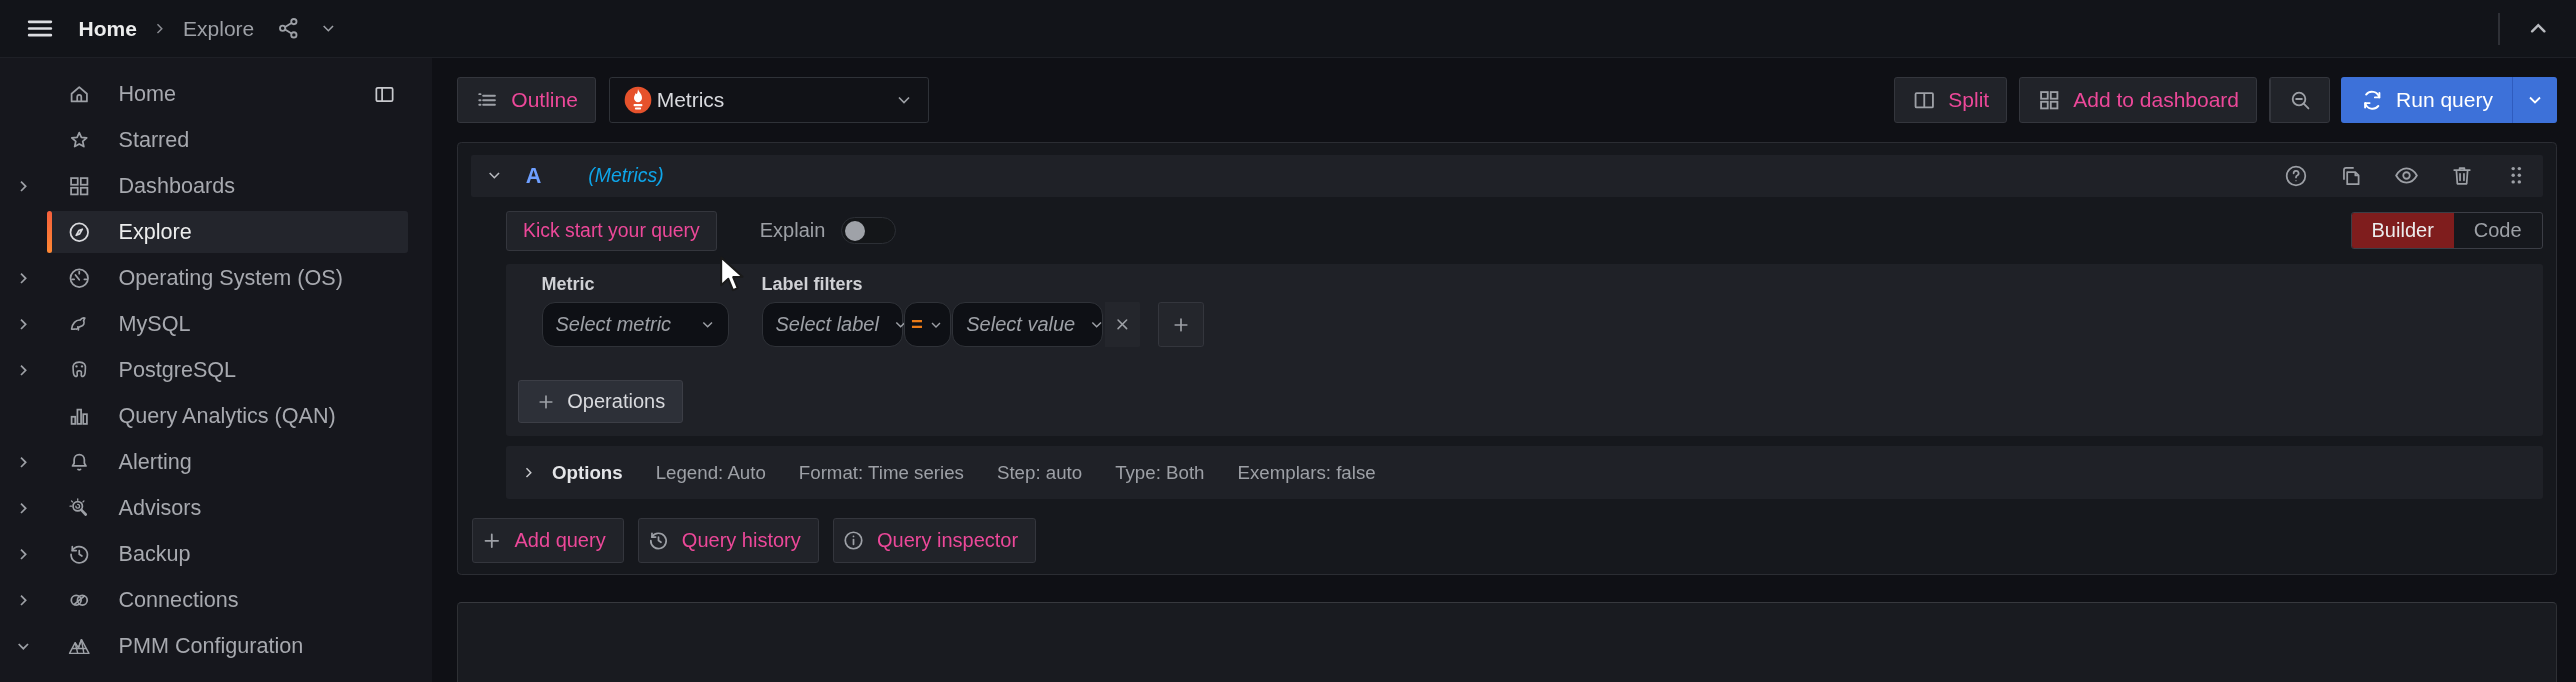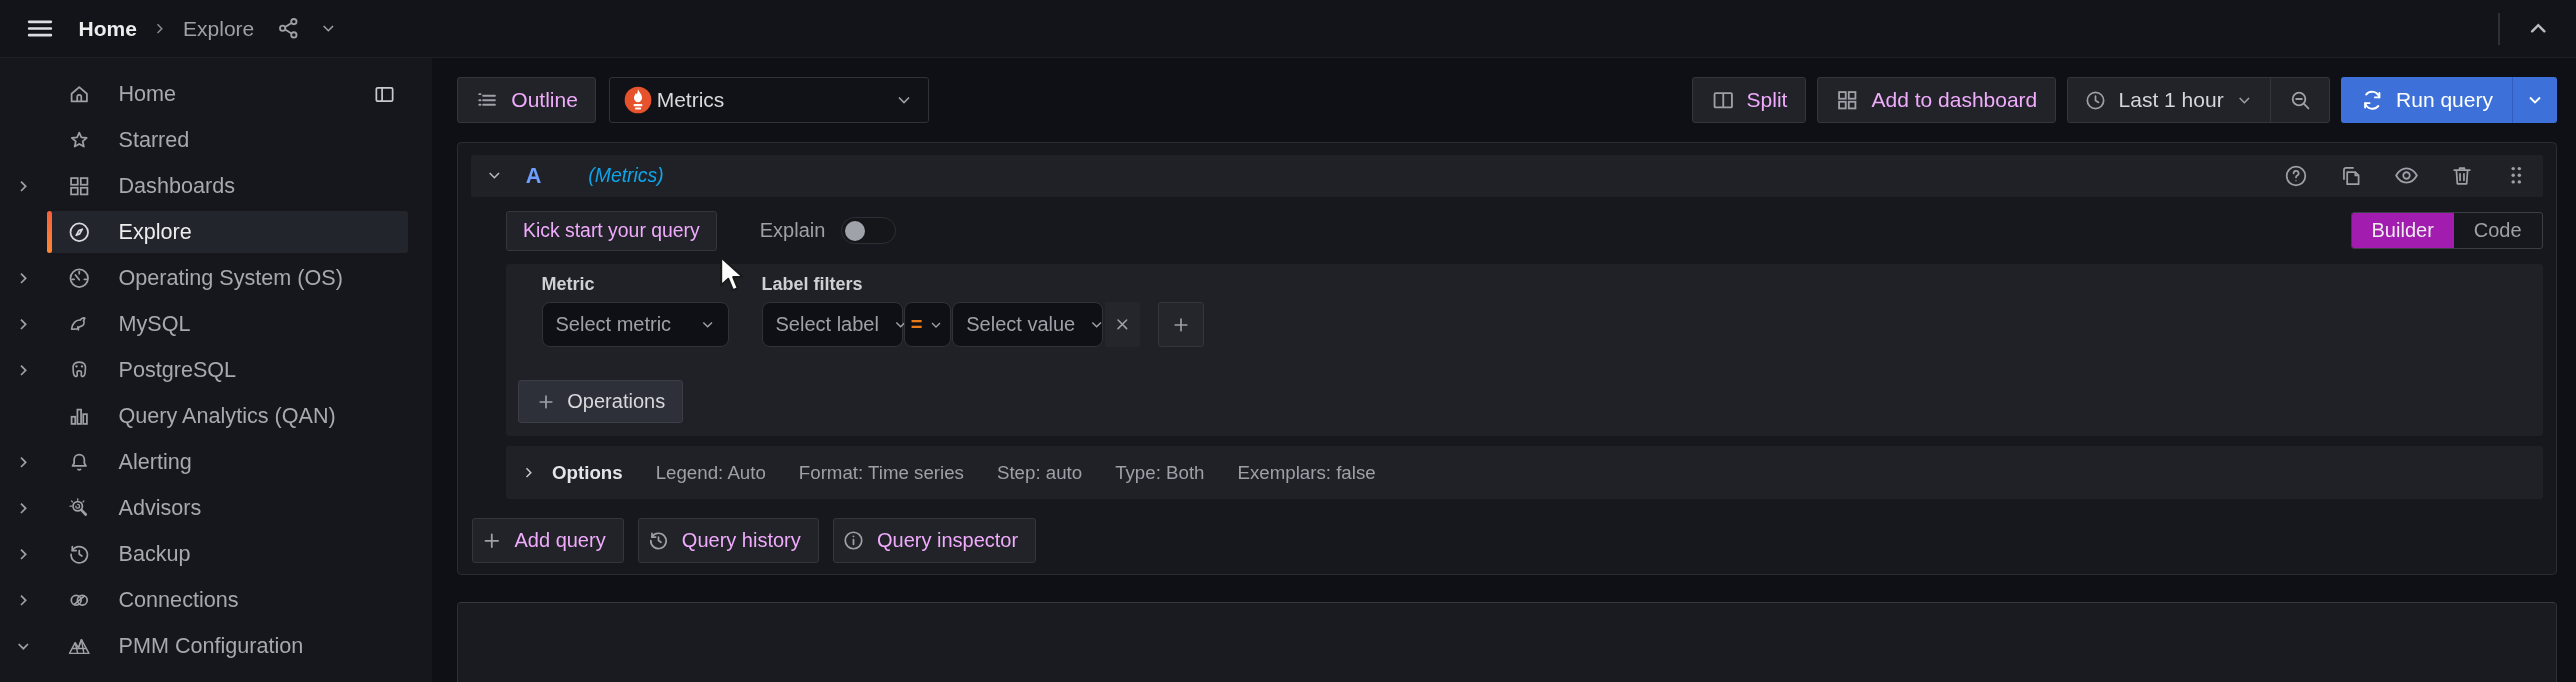--- a/index.html
+++ b/index.html
@@ -48,21 +48,21 @@
   .nav-item.active .nav-label { color:#eceded; }
   .nav-item.active .nav-icon { color:#d8d9dd; }
   .nav-dock { margin-left:auto; margin-right:11.5px; color:#c9cace; }
 
   
   .main { flex:1; padding:19.4px 19.4px 0 25px; position:relative; background:#0f1015; }
   .toolbar { display:flex; align-items:center; height:46px; }
   .btn {
     height:46px; background:#212329; border:1.4px solid #34363d; border-radius:2.9px;
     display:inline-flex; align-items:center; gap:11.5px; padding:0 17.3px;
-    font-size:21px; font-weight:500; color:#f0abfc; cursor:pointer; white-space:nowrap;
+    font-size:21px; font-weight:500; color:#ec4899; cursor:pointer; white-space:nowrap;
   }
   .ds-picker {
     height:46px; width:320px; margin-left:13px; background:#111217; border:1.4px solid #2f3238;
     border-radius:2.9px; display:flex; align-items:center; gap:3px; padding:0 14.4px 0 11.5px;
     font-size:21px; font-weight:500; color:#d8d9dd; cursor:pointer;
   }
   .ds-picker .caret { margin-left:auto; }
   .toolbar-right { margin-left:auto; display:flex; align-items:center; gap:11.5px; }
   .time-group { display:flex; height:46px; background:#212329; border:1.4px solid #34363d; border-radius:2.9px; overflow:hidden; }
   .time-range { display:flex; align-items:center; gap:11.5px; padding:0 16px; font-size:21px; font-weight:500; cursor:pointer; }
@@ -84,30 +84,30 @@
 
   .qbody { margin-left:35px; }
   .row-kickstart { margin-top:14.4px; display:flex; align-items:center; }
   .btn-sm { height:40px; font-size:19.4px; padding:9px 16px; }
   .explain-wrap { display:flex; align-items:center; gap:16px; margin-left:43px; }
   .explain-label { color:#9da0a6; font-size:20px; }
   .toggle { width:55px; height:27px; border-radius:13.7px; background:#141619; border:1.4px solid #2c2f35; position:relative; cursor:pointer; }
   .toggle .knob { position:absolute; left:2.9px; top:2.2px; width:20px; height:20px; border-radius:50%; background:#9fa2a8; }
   .mode-switch { margin-left:auto; display:flex; border:1.4px solid #3c3e46; border-radius:2.9px; overflow:hidden; height:37px; }
   .mode-opt { display:flex; align-items:center; padding:0 20px; font-size:20px; color:#9da0a6; cursor:pointer; }
-  .mode-opt.selected { background:#a21caf; color:#eceded; font-weight:500; }
+  .mode-opt.selected { background:#7f1d1d; color:#eceded; font-weight:500; }
 
   .editor-card { margin-top:13px; background:#1f2127; border-radius:2.9px; padding:10px 11.5px 13px; }
   .filters-row { display:flex; }
   .field-metric { width:220px;margin-left:24px; }
   .field-label { font-size:18px; font-weight:600; color:#cfd0d4; margin-bottom:7.2px; }
   .select-box {
-    height:45px; background:#0e1015; border:1.4px solid #2f3238; border-radius:8px;
+    height:45px; background:#0e1015; border:1.4px solid #2f3238; border-radius:13px;
     display:flex; align-items:center; gap:13px; padding:0 11.5px 0 13px;
-    font-size:20px; color:#9da0a6; cursor:pointer; white-space:nowrap;
+    font-size:20px; color:#9da0a6; cursor:pointer; white-space:nowrap;font-style:italic;
   }
   .select-box .caret { margin-left:auto; }
   .sel-metric { width:187px; }
   .group { display:flex; align-items:center; }
   .group > * + * { margin-left:1.4px; }
   .sel-label { width:141px; }
   .op-box { width:47px; justify-content:center; gap:5.8px; padding:0 5.8px; }
   .op-eq { color:#eb7b18; font-weight:700; font-size:20px; }
   .sel-value { width:151px; }
   .x-btn { width:35px; height:45px; background:#24262c; border-radius:0 1.4px 1.4px 0; display:flex; align-items:center; justify-content:center; color:#c8c9cd; cursor:pointer; }
@@ -444,34 +444,20 @@
               <rect x="4" y="4" width="6.5" height="6.5"></rect>
                 <rect x="13.5" y="4" width="6.5" height="6.5"></rect>
               <rect x="4" y="13.5" width="6.5" height="6.5"></rect>
                 <rect x="13.5" y="13.5" width="6.5" height="6.5"></rect>
             </svg>
           </span>
           <span>Add to dashboard</span>
         </button>
 
         <div class="time-group">
-          <div class="time-range">
-            <span class="icon">
-              <svg width="23" height="23" viewBox="0 0 24 24" fill="none" stroke="currentColor" stroke-width="1.8" stroke-linecap="round">
-                <circle cx="12" cy="12" r="8.5"></circle>
-                  <path d="M12 7.5V12l3.2 2"></path>
-              </svg>
-            </span>
-            <span>Last 1 hour</span>
-            <span class="icon">
-              <svg width="18.7" height="18.7" viewBox="0 0 24 24" fill="none" stroke="currentColor" stroke-width="2">
-                  <path d="M6 9l6 6 6-6"></path>
-                </svg>
-            </span>
-          </div>
           <div class="zoom-out-btn">
             <span class="icon">
               <svg width="24.5" height="24.5" viewBox="0 0 24 24" fill="none" stroke="currentColor" stroke-width="1.8" stroke-linecap="round">
                 <circle cx="10.8" cy="10.8" r="6.2"></circle>
                   <path d="M15.4 15.4L20 20"></path>
                   <path d="M8 10.8h5.6"></path>
               </svg>
             </span>
           </div>
         </div>

